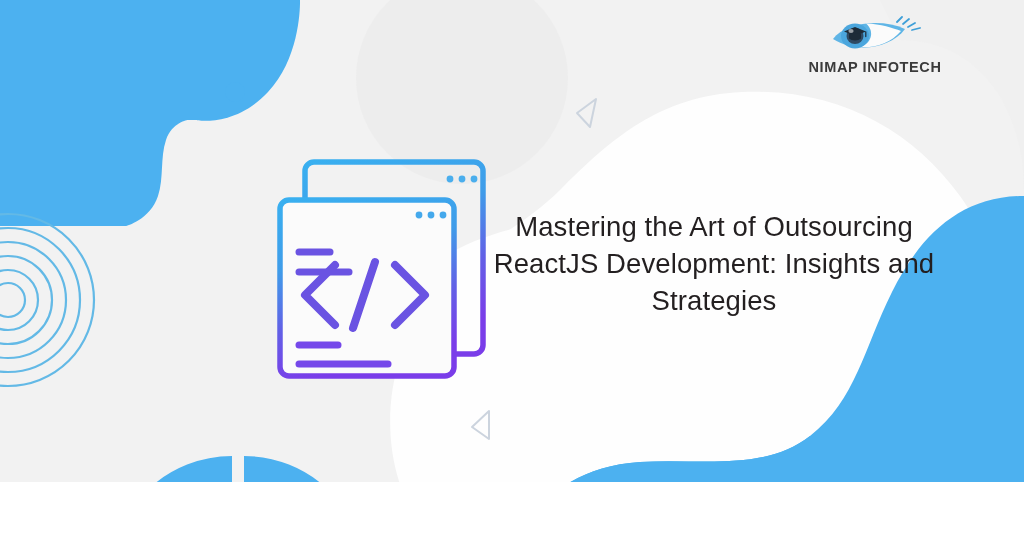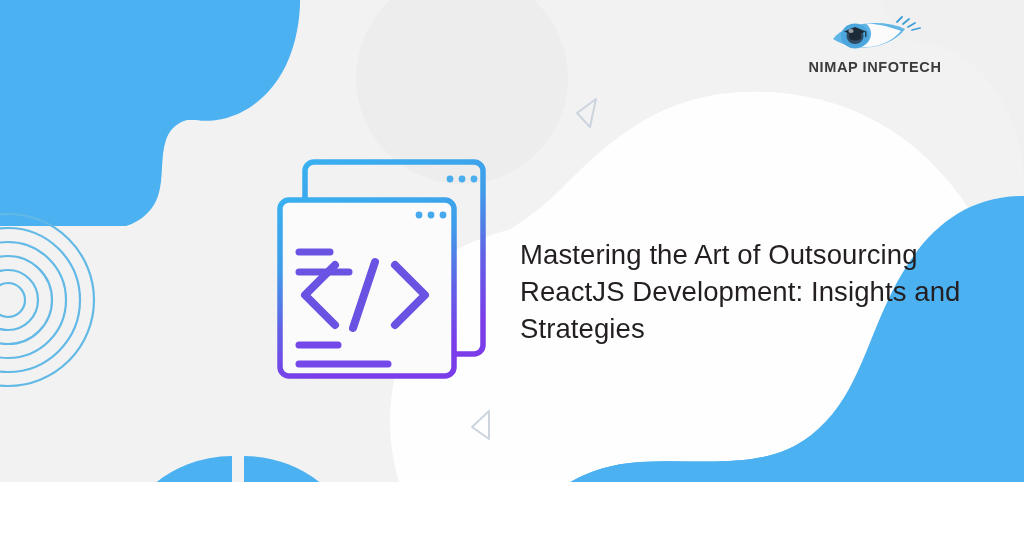--- a/index.html
+++ b/index.html
@@ -58,25 +58,24 @@
     left: 272px;
     top: 152px;
     width: 222px;
     height: 234px;
   }
   #code-illustration svg { display: block; width: 100%; height: 100%; }
 
   
   #title-block {
     position: absolute;
-    left: 520px;
+    left: 492px;
     top: 208px;
     width: 444px;
-    text-align: left;
-    margin-top: 28px;
+    text-align: center;
   }
   #banner-title {
     margin: 0;
     font-family: "Liberation Sans", sans-serif;
     font-weight: normal;
     font-size: 27.5px;
     line-height: 37px;
     color: #231f20;
     letter-spacing: 0.1px;
   }

